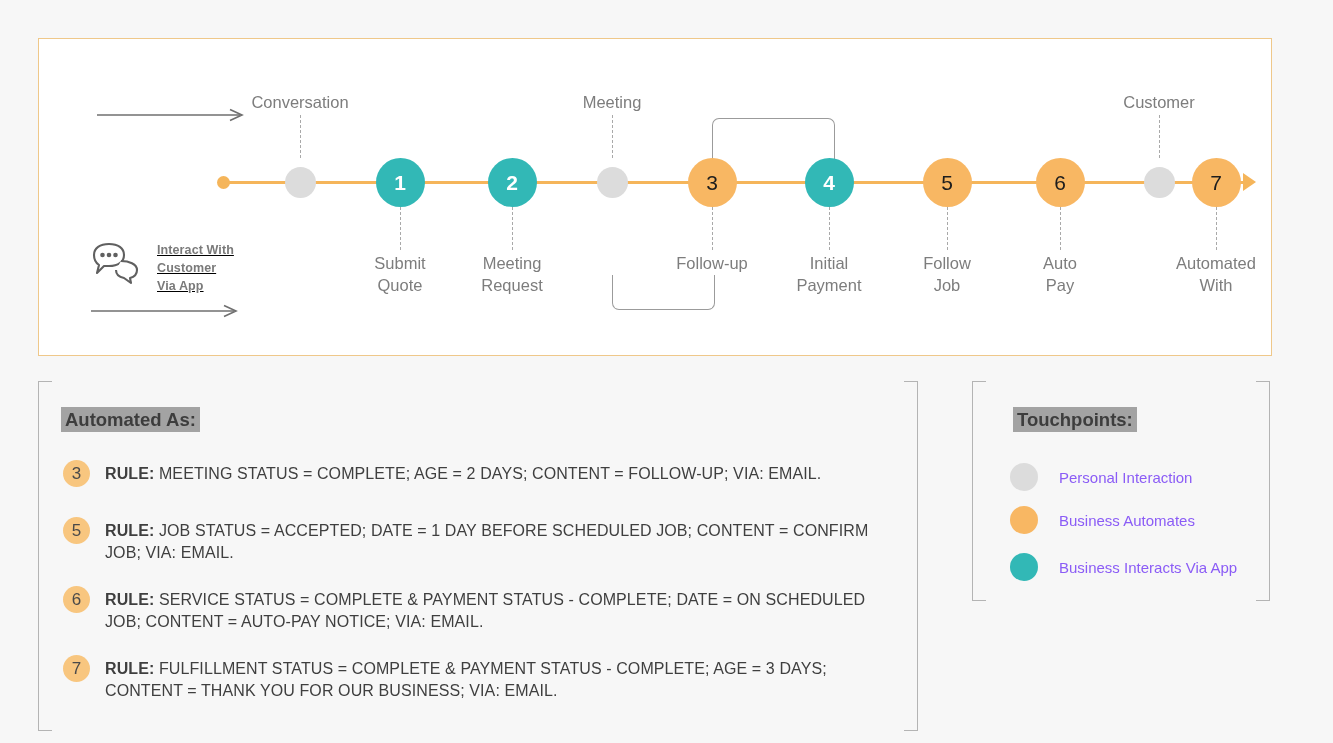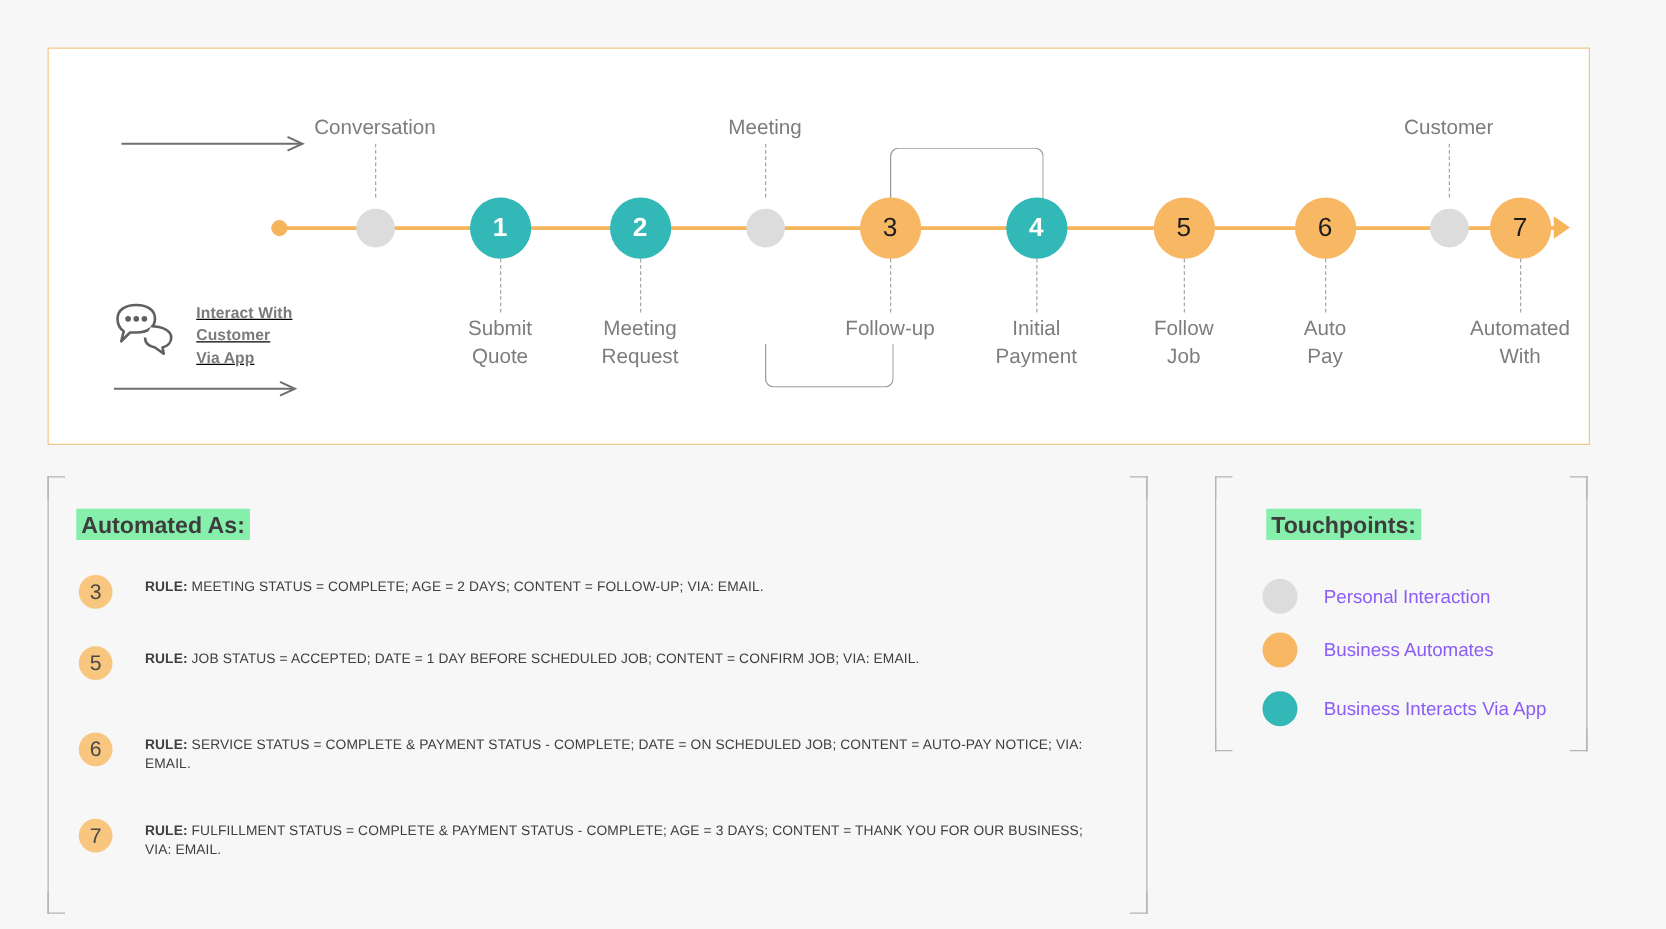--- a/index.html
+++ b/index.html
@@ -75,34 +75,34 @@
   .bracket-panel .br.b{bottom:0;height:18px;border-top:none;}
   .bracket-panel .spine{position:absolute;width:1px;background:#b4b4b4;top:0;bottom:0;}
   .bracket-panel .spine.l{left:0;}
   .bracket-panel .spine.r{right:0;}
 
   #automated-panel{left:38px;top:381px;width:880px;height:350px;}
   #touchpoints-panel{left:972px;top:381px;width:298px;height:220px;}
 
   .panel-title{
     position:absolute;font-size:18.5px;font-weight:bold;color:#3d3d3d;
-    background:#86efac;padding:1px 4px;line-height:1.25;
+    background:#a3a3a3;padding:1px 4px;line-height:1.25;
   }
   #automated-title{left:23px;top:26px;}
   #touchpoints-title{left:41px;top:26px;}
 
   
   .rule{position:absolute;left:25px;right:48px;display:flex;align-items:flex-start;}
   .rule-badge{
     flex:0 0 auto;width:27px;height:27px;border-radius:50%;background:#f8c67f;
     color:#4a4a4a;font-size:17px;display:flex;align-items:center;justify-content:center;
     margin-top:-3px;
   }
   .rule-text{
-    margin-left:26px;font-size:11px;color:#3f3f3f;line-height:1.38;letter-spacing:.1px;
+    margin-left:15px;font-size:16px;color:#3f3f3f;line-height:1.38;letter-spacing:.1px;
   }
   .rule-text b{font-weight:bold;}
   #rule-0{top:82px;}
   #rule-1{top:139px;}
   #rule-2{top:208px;}
   #rule-3{top:277px;}
 
   
   .tp-row{position:absolute;left:38px;display:flex;align-items:center;}
   .tp-swatch{width:28px;height:28px;border-radius:50%;flex:0 0 auto;}

